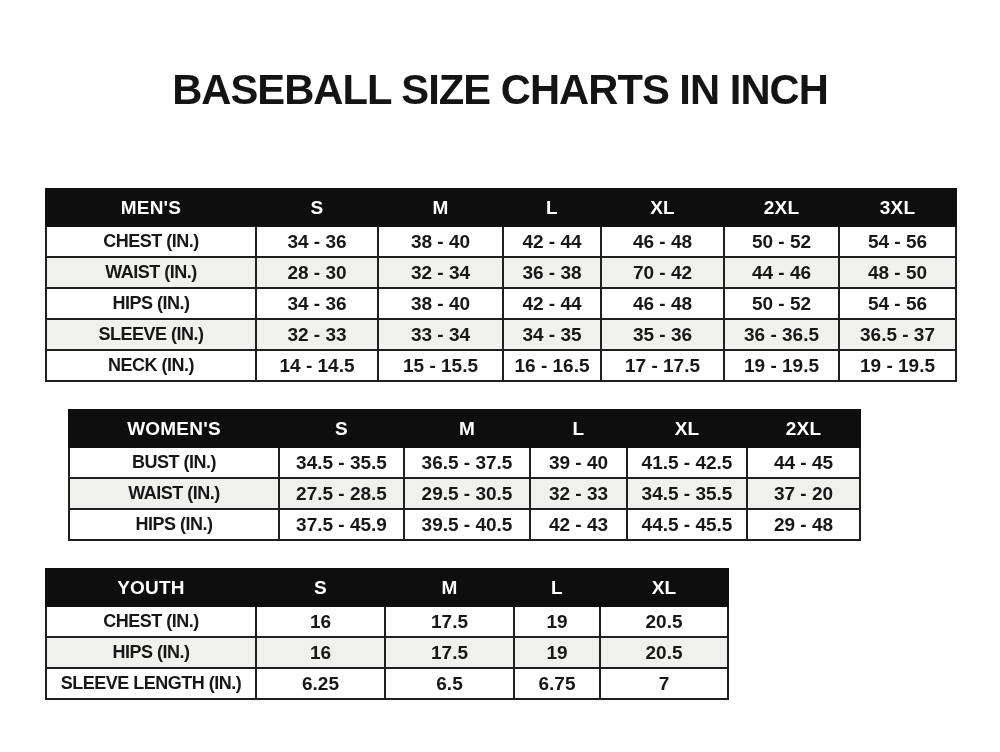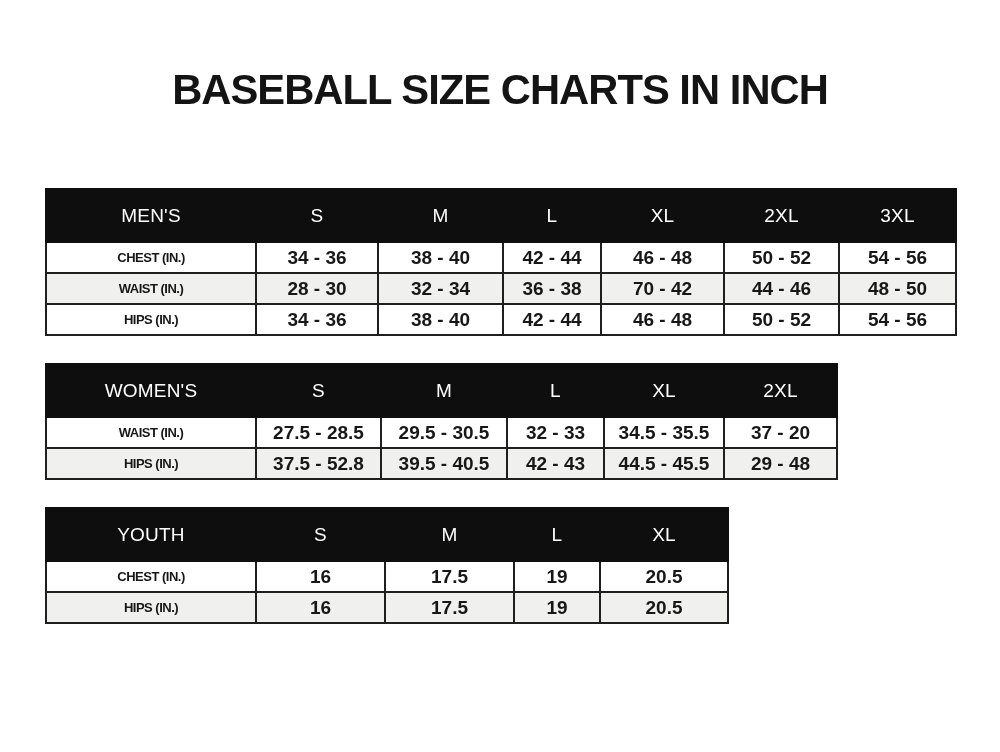--- a/index.html
+++ b/index.html
@@ -35,41 +35,41 @@
     table-layout: fixed;
     margin-bottom: 27px;
     background: #ffffff;
   }
   table.size-table th {
     background: #0e0e0e;
     color: #ffffff;
     border: 2px solid #0e0e0e;
     height: 27px;
     font-size: 19px;
-    font-weight: 400;
+    font-weight: 700;
     text-align: center;
     letter-spacing: 0.2px;
-    padding: 12px;
+    padding: 4px;
     overflow: hidden;
     white-space: nowrap;
   }
   table.size-table td {
     border: 2px solid #1f1f1f;
     height: 29px;
     font-size: 19px;
     font-weight: 700;
     text-align: center;
     color: #171717;
     padding: 0 2px;
     overflow: hidden;
     white-space: nowrap;
   }
   table.size-table td.row-label {
     letter-spacing: -0.5px;
-    font-size: 13px;
+    font-size: 18px;
   }
   table.size-table tbody tr:nth-child(even) td {
     background: #f0f0ee;
   }
   table.size-table tbody tr:nth-child(odd) td {
     background: #ffffff;
   }
 </style>
 </head>
 <body>
@@ -119,53 +119,79 @@
           </tr>
           <tr>
             <td class="row-label">HIPS (IN.)</td>
             <td>34 - 36</td>
             <td>38 - 40</td>
             <td>42 - 44</td>
             <td>46 - 48</td>
             <td>50 - 52</td>
             <td>54 - 56</td>
           </tr>
+          <tr>
+            <td class="row-label">SLEEVE (IN.)</td>
+            <td>32 - 33</td>
+            <td>33 - 34</td>
+            <td>34 - 35</td>
+            <td>35 - 36</td>
+            <td>36 - 36.5</td>
+            <td>36.5 - 37</td>
+          </tr>
+          <tr>
+            <td class="row-label">NECK (IN.)</td>
+            <td>14 - 14.5</td>
+            <td>15 - 15.5</td>
+            <td>16 - 16.5</td>
+            <td>17 - 17.5</td>
+            <td>19 - 19.5</td>
+            <td>19 - 19.5</td>
+          </tr>
         </tbody>
       </table>
-      <table class="size-table" style="width: 791px;">
+      <table class="size-table" style="width: 791px; margin-left: 23px;">
         <colgroup>
           <col style="width: 210px;">
           <col style="width: 125px;">
           <col style="width: 126px;">
           <col style="width: 97px;">
           <col style="width: 120px;">
           <col style="width: 113px;">
         </colgroup>
         <thead>
           <tr>
             <th>WOMEN'S</th>
             <th>S</th>
             <th>M</th>
             <th>L</th>
             <th>XL</th>
             <th>2XL</th>
           </tr>
         </thead>
         <tbody>
           <tr>
+            <td class="row-label">BUST (IN.)</td>
+            <td>34.5 - 35.5</td>
+            <td>36.5 - 37.5</td>
+            <td>39 - 40</td>
+            <td>41.5 - 42.5</td>
+            <td>44 - 45</td>
+          </tr>
+          <tr>
             <td class="row-label">WAIST (IN.)</td>
             <td>27.5 - 28.5</td>
             <td>29.5 - 30.5</td>
             <td>32 - 33</td>
             <td>34.5 - 35.5</td>
             <td>37 - 20</td>
           </tr>
           <tr>
             <td class="row-label">HIPS (IN.)</td>
-            <td>37.5 - 52.8</td>
+            <td>37.5 - 45.9</td>
             <td>39.5 - 40.5</td>
             <td>42 - 43</td>
             <td>44.5 - 45.5</td>
             <td>29 - 48</td>
           </tr>
         </tbody>
       </table>
       <table class="size-table" style="width: 682px;">
         <colgroup>
           <col style="width: 210px;">
@@ -191,16 +217,23 @@
             <td>19</td>
             <td>20.5</td>
           </tr>
           <tr>
             <td class="row-label">HIPS (IN.)</td>
             <td>16</td>
             <td>17.5</td>
             <td>19</td>
             <td>20.5</td>
           </tr>
+          <tr>
+            <td class="row-label">SLEEVE LENGTH (IN.)</td>
+            <td>6.25</td>
+            <td>6.5</td>
+            <td>6.75</td>
+            <td>7</td>
+          </tr>
         </tbody>
       </table>
     </div>
 </div>
 
 </body></html>

